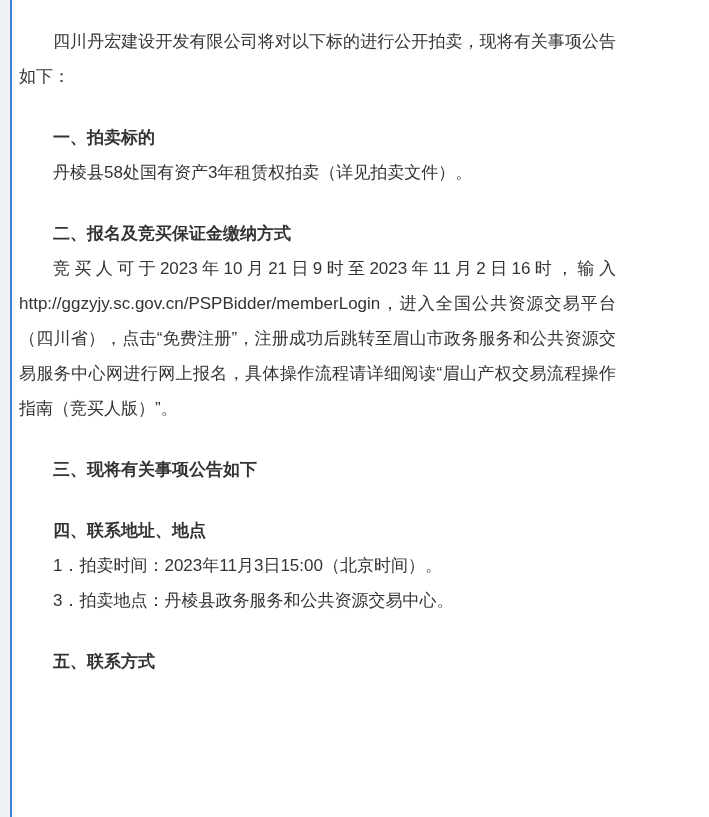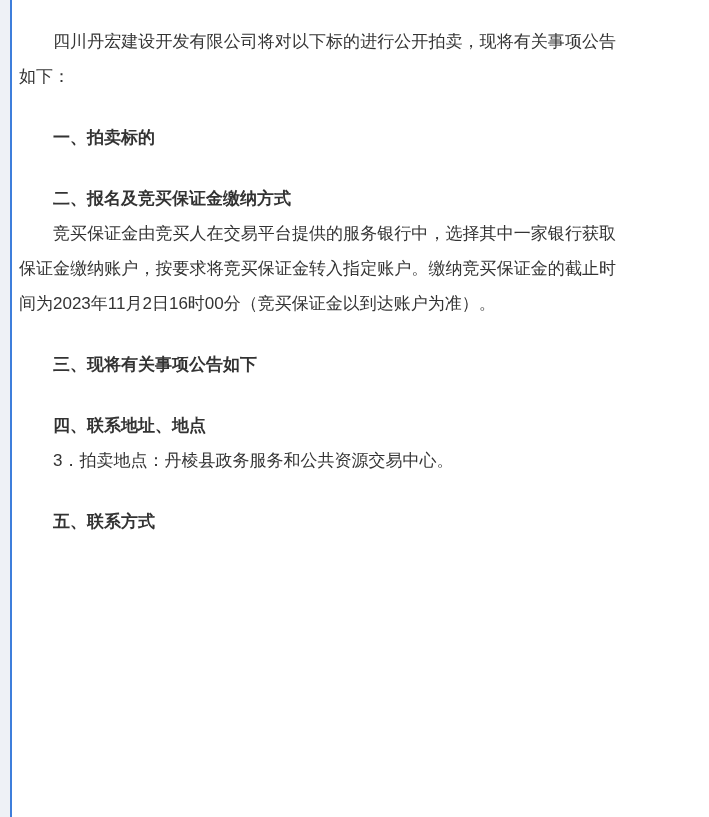--- a/index.html
+++ b/index.html
@@ -58,23 +58,25 @@
 </head>
 <body>
 
 <div class="left-strip"></div>
 <div class="accent-line"></div>
 
 <div class="content">
   <p>四川丹宏建设开发有限公司将对以下标的进行公开拍卖，现将有关事项公告如下：</p>
 
   <p class="heading">一、拍卖标的</p>
+  <p>丹棱县58处国有资产3年租赁权拍卖（详见拍卖文件）。</p>
 
   <p class="heading">二、报名及竞买保证金缴纳方式</p>
-  <p>竞买保证金由竞买人在交易平台提供的服务银行中，选择其中一家银行获取保证金缴纳账户，按要求将竞买保证金转入指定账户。缴纳竞买保证金的截止时间为2023年11月2日16时00分（竞买保证金以到达账户为准）。</p>
+  <p><span>竞买人可于2023年10月21日9时至2023年11月2日16时，输入</span><span class="url">http://ggzyjy.sc.gov.cn/PSPBidder/memberLogin</span><span>，进入全国公共资源交易平台（四川省），点击“免费注册”，注册成功后跳转至眉山市政务服务和公共资源交易服务中心网进行网上报名，具体操作流程请详细阅读“眉山产权交易流程操作指南（竞买人版）”。</span></p>
 
   <p class="heading">三、现将有关事项公告如下</p>
 
   <p class="heading">四、联系地址、地点</p>
+  <p>1．拍卖时间：2023年11月3日15:00（北京时间）。</p>
   <p>3．拍卖地点：丹棱县政务服务和公共资源交易中心。</p>
 
   <p class="heading">五、联系方式</p>
 </div>
 
 </body></html>

